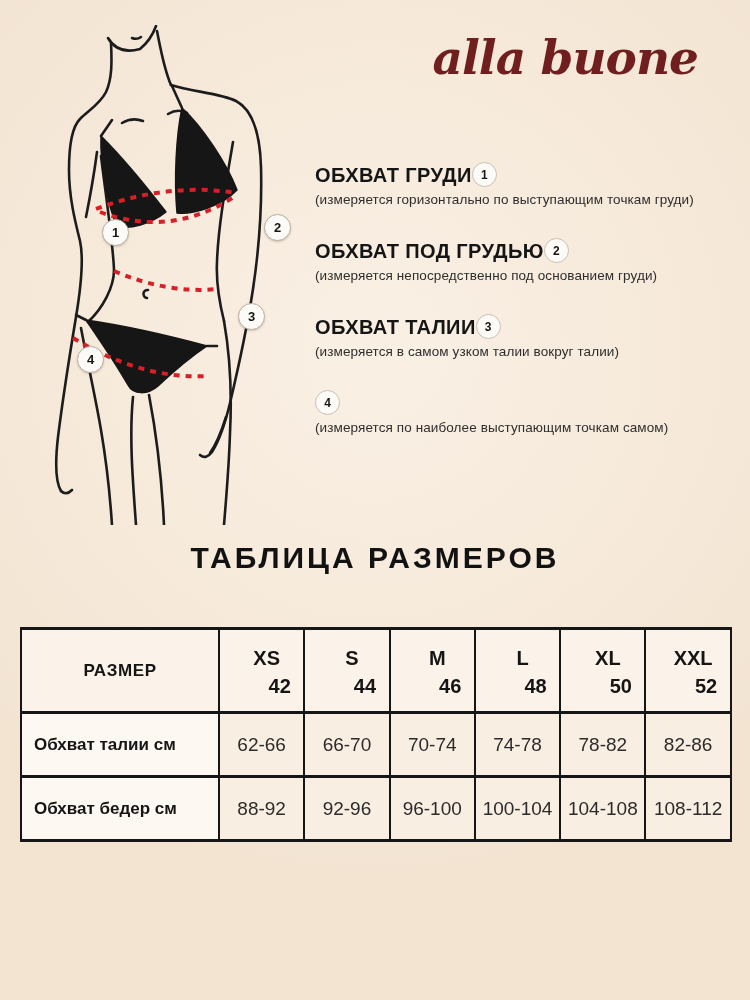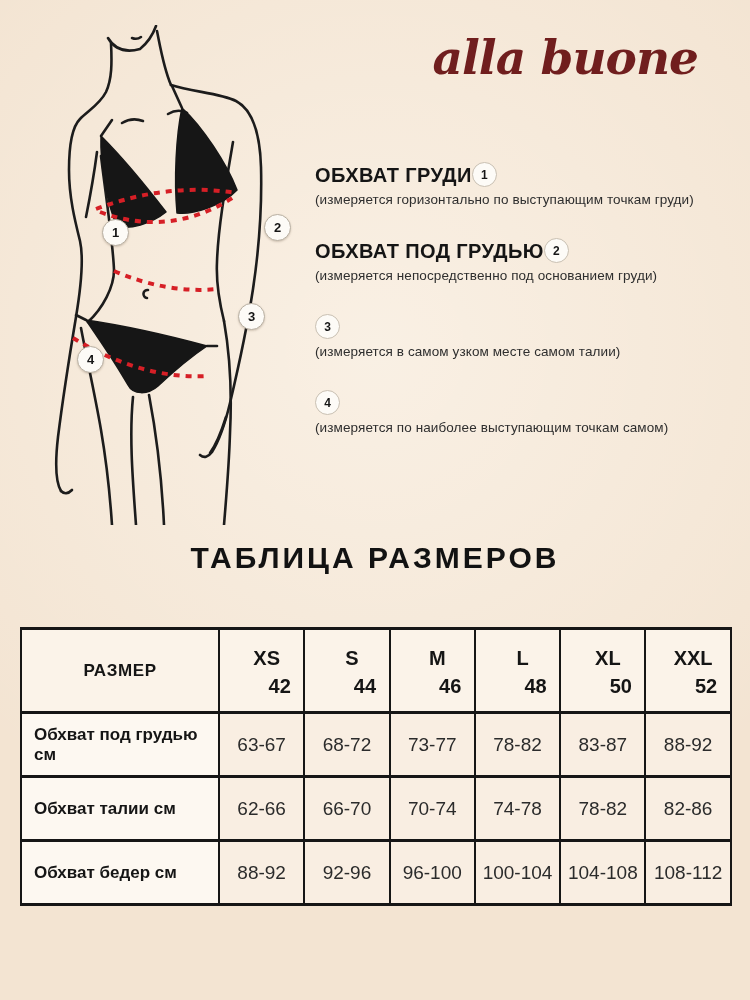--- a/index.html
+++ b/index.html
@@ -244,23 +244,24 @@
     </div>
     <div class="measure-block">
       <div class="m-head">
         <span class="m-title">ОБХВАТ ПОД ГРУДЬЮ</span>
         <span class="m-badge">2</span>
       </div>
       <div class="m-desc">(измеряется непосредственно под основанием груди)</div>
     </div>
     <div class="measure-block">
       <div class="m-head">
+        <span class="m-title">ОБХВАТ ТАЛИИ</span>
         <span class="m-badge">3</span>
       </div>
-      <div class="m-desc">(измеряется в самом узком месте самом талии)</div>
+      <div class="m-desc">(измеряется в самом узком талии вокруг талии)</div>
     </div>
     <div class="measure-block">
       <div class="m-head">
         <span class="m-badge">4</span>
       </div>
       <div class="m-desc">(измеряется по наиболее выступающим точкам самом)</div>
     </div>
   </div>
 
   <div class="table-title">ТАБЛИЦА РАЗМЕРОВ</div>
@@ -298,29 +299,20 @@
           <span class="sz-intl">XL</span>
           <span class="sz-ru">50</span>
         </th>
         <th class="size-col">
           <span class="sz-intl">XXL</span>
           <span class="sz-ru">52</span>
         </th>
       </tr>
 
 
-      <tr class="data-row">
-        <td class="row-label">Обхват под грудью  см</td>
-        <td class="val">63-67</td>
-        <td class="val">68-72</td>
-        <td class="val">73-77</td>
-        <td class="val">78-82</td>
-        <td class="val">83-87</td>
-        <td class="val">88-92</td>
-      </tr>
 
       <tr class="data-row">
         <td class="row-label">Обхват талии см</td>
         <td class="val">62-66</td>
         <td class="val">66-70</td>
         <td class="val">70-74</td>
         <td class="val">74-78</td>
         <td class="val">78-82</td>
         <td class="val">82-86</td>
       </tr>

